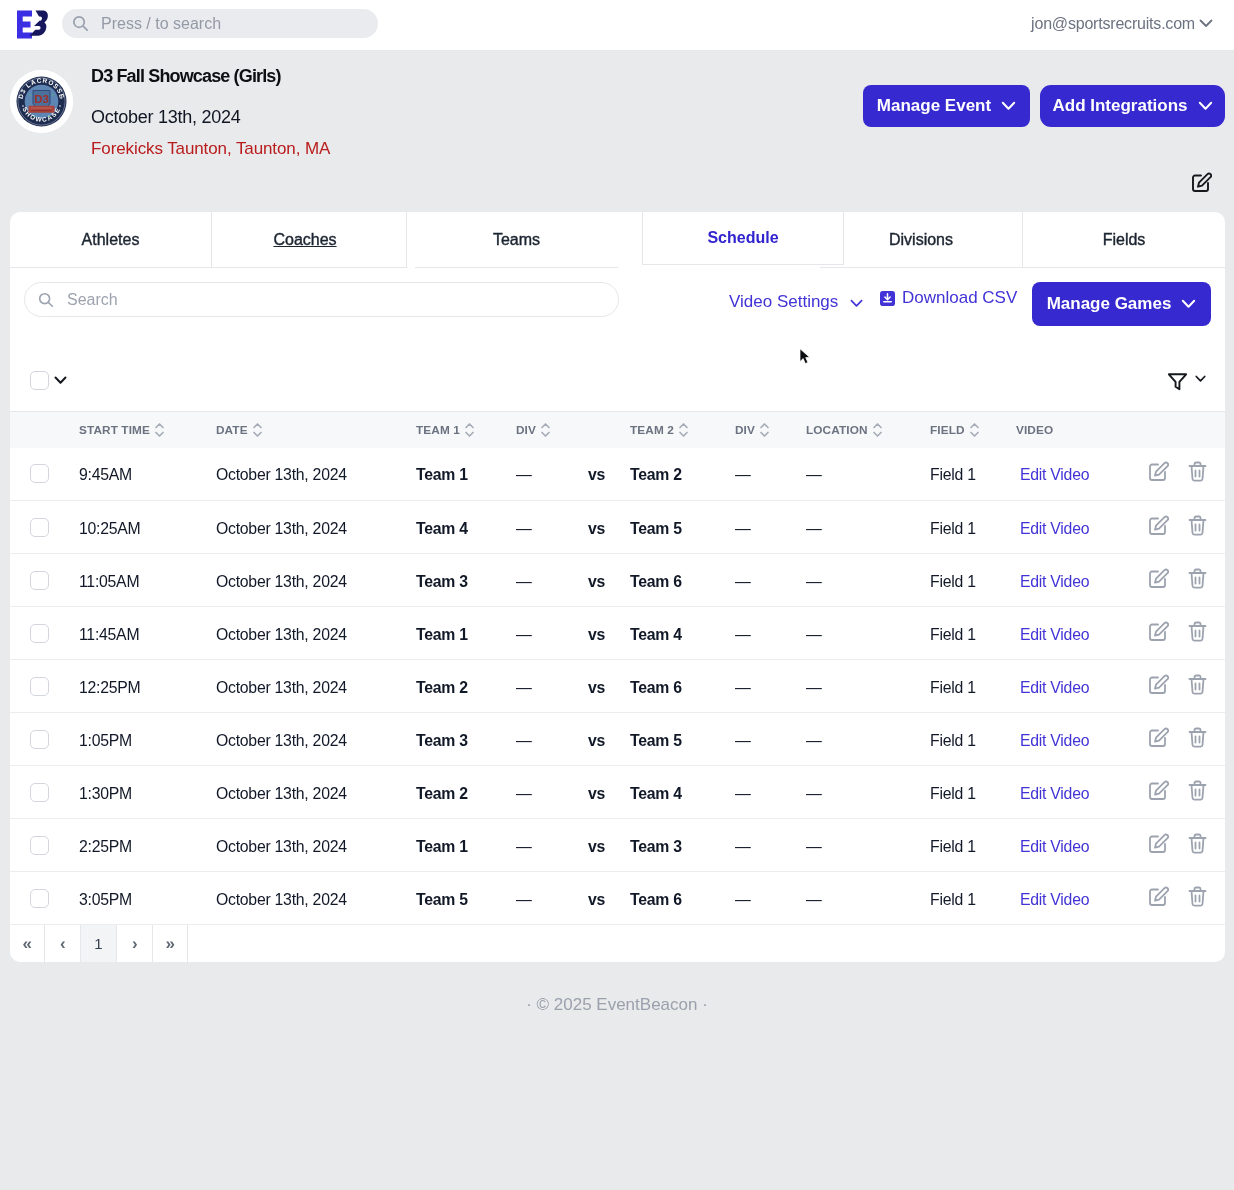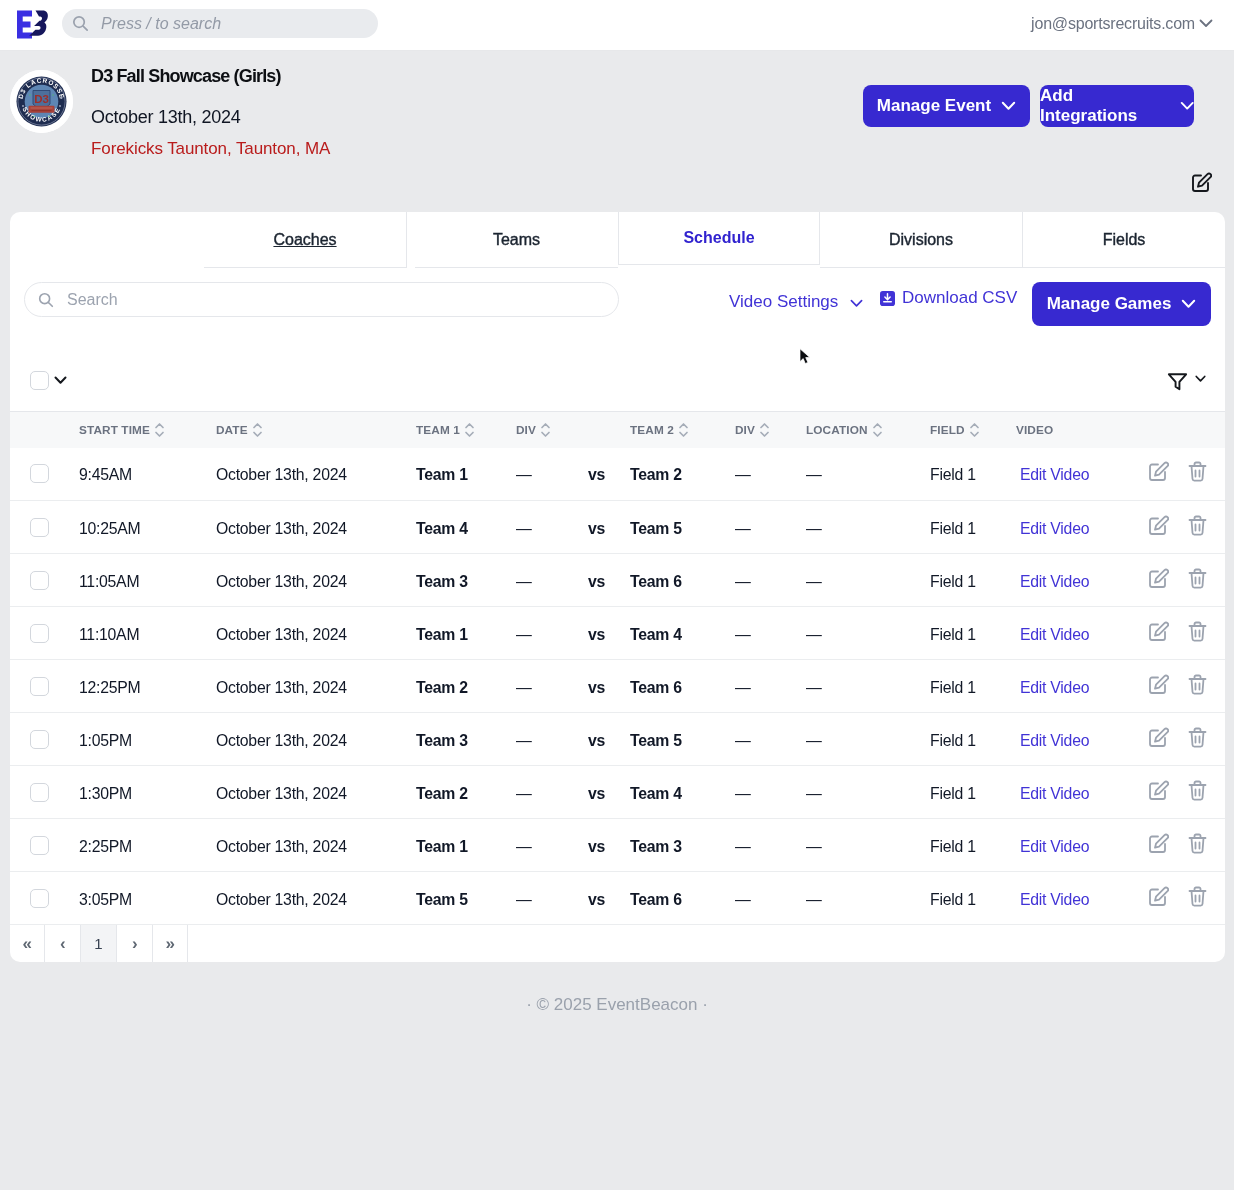--- a/index.html
+++ b/index.html
@@ -12,53 +12,53 @@
   overflow:hidden;
 }
 
 .topbar {
   position:absolute; left:0; top:0; width:1234px; height:51px;
   background:#fff; border-bottom:1px solid #e7e8ea;
 }
 .eblogo { position:absolute; left:15px; top:9px; }
 .tsearch {
   position:absolute; left:62px; top:9px; width:316px; height:29px;
-  background:#e9ebee; border-radius:15px;font-style:italic;
+  background:#e9ebee; border-radius:15px;
 }
 .tsearch svg { position:absolute; left:9px; top:5px; }
 .tsearch span { position:absolute; left:39px; top:6px; font-size:16px; color:#939aa6; }
 .account { position:absolute; right:39px; top:15px; font-size:16px; letter-spacing:-0.2px; color:#6b7280; }
 .account-ch { position:absolute; right:21px; top:19px; }
 
 .hero-logo { position:absolute; left:10px; top:70px; width:63px; height:63px; border-radius:50%; background:#fff; }
 .hero-title { position:absolute; left:91px; top:66px; font-size:18px; font-weight:bold; color:#0d0f13; letter-spacing:-0.85px; }
 .hero-date { position:absolute; left:91px; top:107px; font-size:18px; letter-spacing:-0.25px; color:#101623; }
 .hero-loc  { position:absolute; left:91px; top:139px; font-size:17px; letter-spacing:-0.1px; color:#b91c1c; }
 .btn {
   position:absolute; top:85px; height:42px; background:#3729d0; color:#fff;
   font-weight:bold; font-size:17px; border-radius:8px;
   display:flex; align-items:center; justify-content:center; gap:10px;
 }
 .btn-manage { left:863px; width:167px; }
-.btn-integrations { left:1040px; width:154px; }
+.btn-integrations { left:1040px; width:185px;border-radius:11px; }
 .edit-top { position:absolute; left:1191px; top:172px; }
 
 .card {
   position:absolute; left:10px; top:212px; width:1215px; height:750px;
   background:#fff; border-radius:10px;
 }
 .tabs { position:absolute; left:0; top:0; width:1215px; height:56px; }
 .tab {
   position:absolute; top:0; height:56px; display:flex; align-items:center; justify-content:center;
   font-size:16px; color:#1b2430; -webkit-text-stroke:0.4px #1b2430; border-bottom:1px solid #e5e7eb;
 }
 .tab.sep { border-right:1px solid #e5e7eb; }
 .tab.active {
   color:#3123cf; -webkit-text-stroke:0; font-weight:bold; height:53px; padding-top:0;
-  border:1px solid #e5e7eb; border-top:none;
+  border:1px solid #e5e7eb; border-top:none;margin-left:24px;
 }
 
 .csearch {
   position:absolute; left:14px; top:70px; width:595px; height:35px;
   border:1px solid #e5e7eb; border-radius:18px; background:#fff;
 }
 .csearch svg { position:absolute; left:12px; top:8px; }
 .csearch span { position:absolute; left:42px; top:8px; font-size:16px; color:#9ca3af; }
 .vset { position:absolute; left:719px; top:80px; font-size:17px; color:#4133d6; }
 .vset svg { vertical-align:-1px; margin-left:7px; }
@@ -158,20 +158,21 @@
 <div class="btn btn-integrations">Add Integrations <svg width="15" height="10" viewBox="0 0 15 10" fill="none" stroke="#fff" stroke-width="2" stroke-linecap="round" stroke-linejoin="round">
       <path d="M1.8 1.8 L7.5 7.7 L13.2 1.8"></path>
     </svg></div>
 <svg class="edit-top" width="21" height="21" viewBox="0 0 21 21" fill="none" stroke="#15181d" stroke-width="1.9" stroke-linecap="round" stroke-linejoin="round">
   <path d="M10 3.5 H4 a2 2 0 0 0 -2 2 V17 a2 2 0 0 0 2 2 h11 a2 2 0 0 0 2-2 v-6"></path>
   <path d="M16.5 2.2 a2.1 2.1 0 0 1 3 3 L11 13.7 l-4 1 l1-4 z"></path>
 </svg>
 
 <div class="card">
   <div class="tabs">
+    <div class="tab sep" style="left:0;width:202px;">Athletes</div>
     <div class="tab sep" style="left:194px;width:203px;text-decoration:underline;">Coaches</div>
     <div class="tab" style="left:405px;width:203px;">Teams</div>
     <div class="tab active" style="left:608px;width:202px;">Schedule</div>
     <div class="tab sep" style="left:810px;width:203px;">Divisions</div>
     <div class="tab" style="left:1013px;width:202px;">Fields</div>
   </div>
 
   <div class="csearch">
     <svg width="18" height="18" viewBox="0 0 20 20" fill="none" stroke="#9ca3af" stroke-width="1.8">
         <circle cx="8.5" cy="8.5" r="5.5"></circle>
@@ -327,21 +328,21 @@
               <path d="M1.5 5 h16"></path>
               <path d="M6.5 5 V3 a1.5 1.5 0 0 1 1.5 -1.5 h3 a1.5 1.5 0 0 1 1.5 1.5 v2"></path>
               <path d="M3.5 5 l1 13 a1.8 1.8 0 0 0 1.8 1.6 h6.4 a1.8 1.8 0 0 0 1.8 -1.6 l1 -13"></path>
               <path d="M7.5 9.5 v6 M11.5 9.5 v6"></path>
             </svg></td>
     </tr>
     <tr>
       <td class="cb">
             <div class="rcb"></div>
           </td>
-      <td>11:10AM</td>
+      <td>11:45AM</td>
       <td>October 13th, 2024</td>
       <td class="b">Team 1</td>
       <td>—</td>
       <td class="b">vs</td>
       <td class="b">Team 4</td>
       <td>—</td>
       <td>—</td>
       <td>Field 1</td>
       <td class="video"><a>Edit Video</a></td>
       <td class="act"><svg class="e" width="21" height="21" viewBox="0 0 21 21" fill="none" stroke="#9ca3af" stroke-width="1.8" stroke-linecap="round" stroke-linejoin="round">

